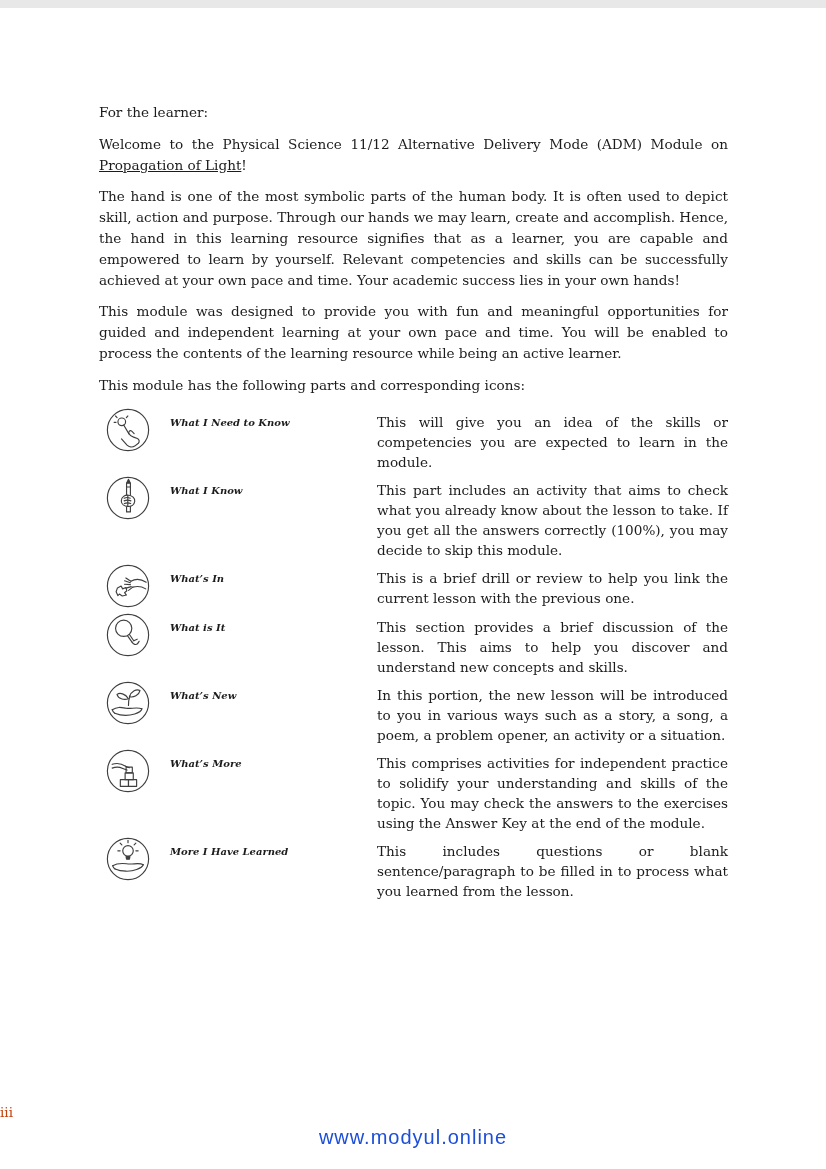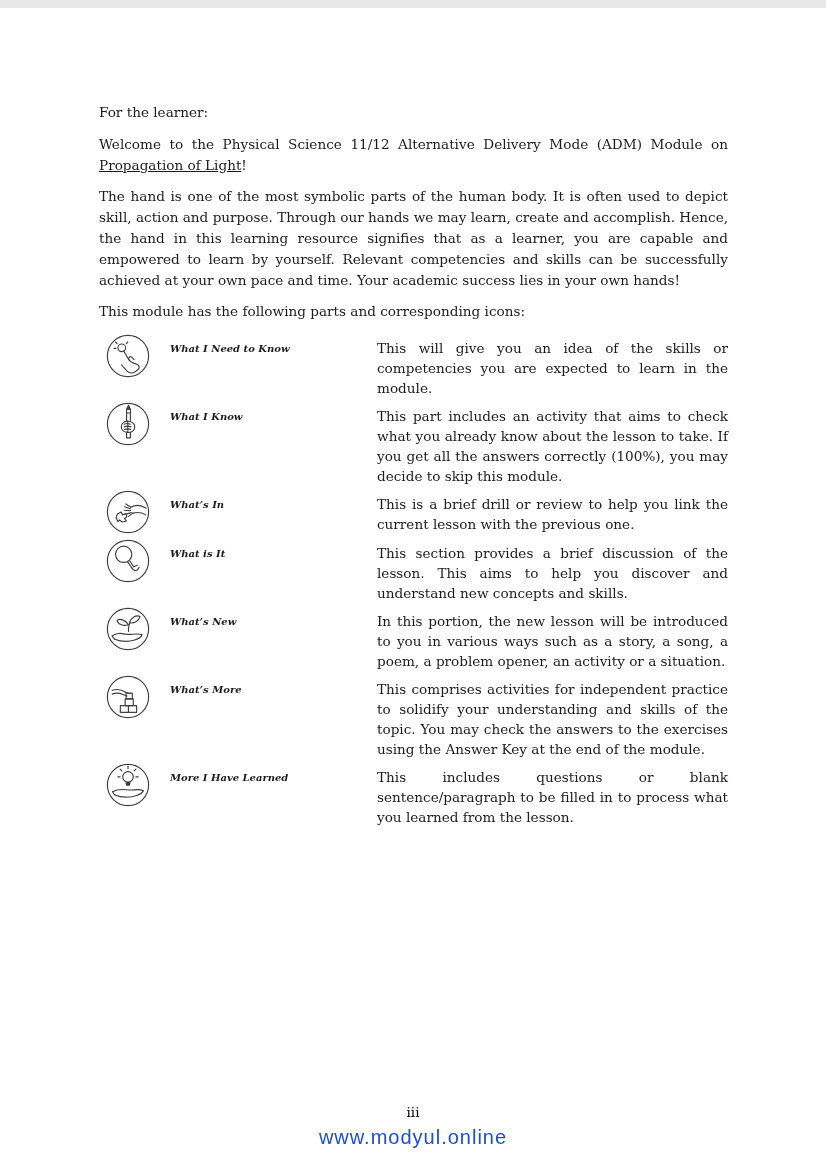--- a/index.html
+++ b/index.html
@@ -51,23 +51,23 @@
   .desc-cell {
     flex: 1;
     font-size: 13.6px;
     line-height: 20px;
     text-align: justify;
   }
   .page-number {
     position: absolute;
     left: 0; right: 0;
     top: 1096px;
-    text-align: center;
+    text-align: left;
     font-size: 13.5px;
-    color: #000000;
+    color: #c2410c;
   }
   .watermark {
     position: absolute;
     left: 0; right: 0;
     top: 1118px;
     text-align: center;
     font-family: "Liberation Sans", sans-serif;
     font-size: 20px;
     font-weight: 300;
     letter-spacing: 1px;
@@ -79,20 +79,21 @@
 
 <div class="page">
   <div class="content">
 
     <p class="para">For the learner:</p>
 
     <p class="para"><span>Welcome to the Physical Science 11/12 Alternative Delivery Mode (ADM) Module on </span><span class="underline">Propagation of Light</span><span>!</span></p>
 
     <p class="para">The hand is one of the most symbolic parts of the human body. It is often used to depict skill, action and purpose. Through our hands we may learn, create and accomplish. Hence, the hand in this learning resource signifies that as a learner, you are capable and empowered to learn by yourself. Relevant competencies and skills can be successfully achieved at your own pace and time. Your academic success lies in your own hands!</p>
 
+    <p class="para">This module was designed to provide you with fun and meaningful opportunities for guided and independent learning at your own pace and time. You will be enabled to process the contents of the learning resource while being an active learner.</p>
 
     <p class="para">This module has the following parts and corresponding icons:</p>
 
     <div class="parts-table" id="parts-table">
   <div class="part-row">
     <div class="icon-cell">
       <span class="icon-wrap">
               <svg class="icon" viewBox="0 0 48 48">
                 <g fill="none" stroke="#3f3f3f" stroke-width="1.2" stroke-linecap="round" stroke-linejoin="round">
                   <circle cx="24" cy="24" r="21.5"></circle>

